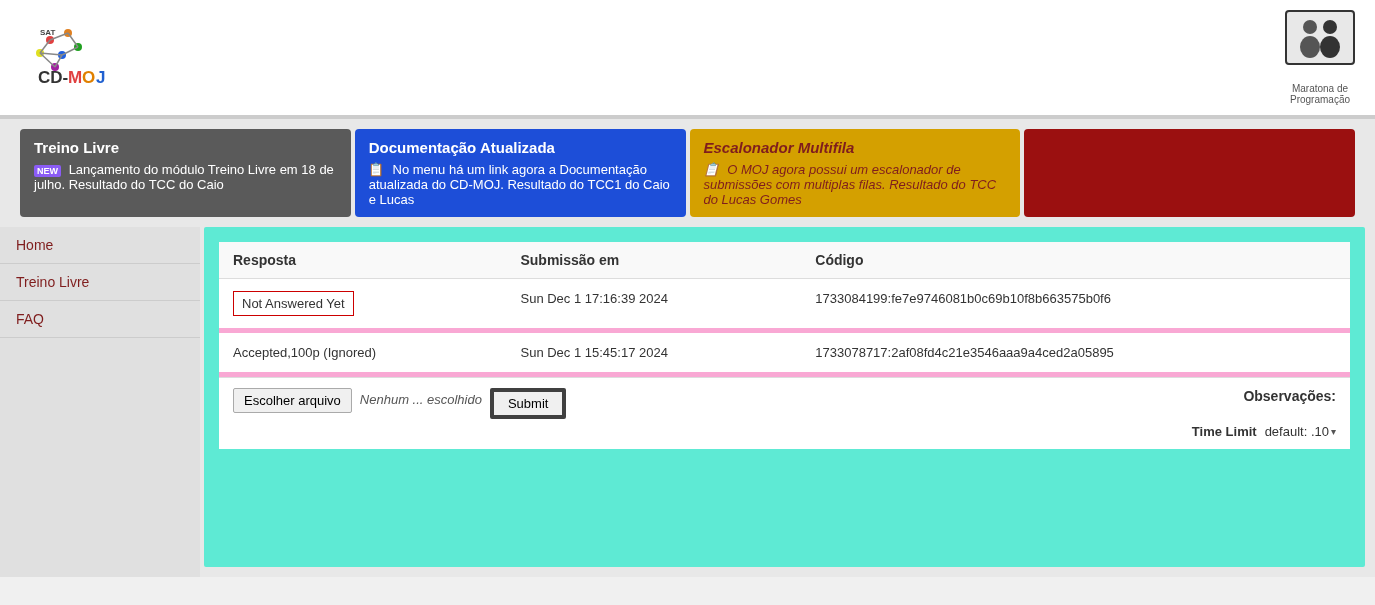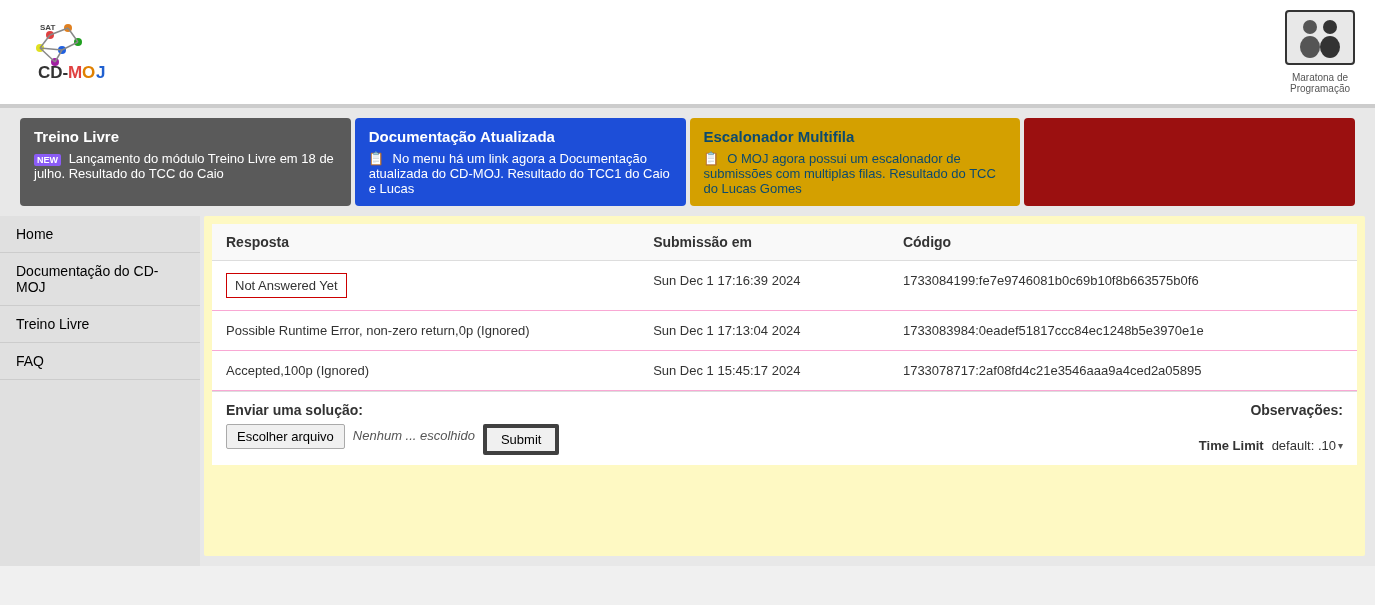--- a/index.html
+++ b/index.html
@@ -55,21 +55,21 @@
       font-size: 13px;
     }
     .banner:last-child { margin-right: 0; }
     .banner-title {
       font-size: 15px;
       font-weight: bold;
       margin-bottom: 6px;
     }
     .banner-gray { background: #5a5a5a; }
     .banner-blue { background: #1d4ed8; }
-    .banner-yellow { background: #d4a000; color: #0c4a6e; }
+    .banner-yellow { background: #d4a000; color: #7f1d1d; font-style: italic; }
     .banner-red { background: #9b1010; }
     .banner-new-badge {
       display: inline-block;
       background: #8b5cf6;
       color: #fff;
       font-size: 9px;
       font-weight: bold;
       padding: 1px 3px;
       border-radius: 2px;
       margin-right: 4px;
@@ -90,50 +90,50 @@
     .sidebar {
       width: 200px;
       background: #e0e0e0;
       padding: 0;
       flex-shrink: 0;
     }
     .sidebar-item {
       padding: 10px 16px;
       border-bottom: 1px solid #ccc;
       cursor: pointer;
-      color: #000000;
+      color: #7f1d1d;
       font-size: 14px;
     }
 
     
     .content {
       flex: 1;
-      background: #fef9c3;
-      padding: 8px;
+      background: #5eead4;
+      padding: 15px;
       margin: 0 10px 10px 4px;
       border-radius: 2px;
     }
 
     
     .submissions-table {
       width: 100%;
       border-collapse: collapse;
       background: #fff;
     }
     .submissions-table th {
       text-align: left;
       padding: 10px 14px;
       border-bottom: 1px solid #ddd;
       font-weight: bold;
       font-size: 14px;
       background: #f9f9f9;
     }
     .submissions-table td {
       padding: 12px 14px;
-      border-bottom: 1px solid #f9a8d4;
+      border-bottom: 5px solid #f9a8d4;
       vertical-align: top;
       font-size: 13px;
     }
     .resposta-cell {
       max-width: 300px;
     }
     .not-answered-badge {
       display: inline-block;
       border: 1px solid #cc0000;
       color: #333;
@@ -238,21 +238,21 @@
   <div class="maratona-logo">
     <div class="maratona-icon">
 
       <svg width="60" height="45" viewBox="0 0 60 45">
         <circle cx="20" cy="12" r="7" fill="#555"></circle>
         <ellipse cx="20" cy="32" rx="10" ry="11" fill="#555"></ellipse>
         <circle cx="40" cy="12" r="7" fill="#333"></circle>
         <ellipse cx="40" cy="32" rx="10" ry="11" fill="#333"></ellipse>
       </svg>
     </div>
-    <span style="font-size:10px;color:#555;text-align:center;margin-top:7px;">Maratona de<br>Programação</span>
+    <span style="font-size:10px;color:#555;text-align:center;margin-top:18px;">Maratona de<br>Programação</span>
   </div>
 </div>
 <hr class="header-divider">
 
 <div class="banners">
   <div class="banner banner-gray">
     <div class="banner-title">Treino Livre</div>
     <div>
       <span class="banner-new-badge">NEW</span>
       <span>Lançamento do módulo Treino Livre em 18 de julho. Resultado do TCC do Caio</span>
@@ -273,23 +273,20 @@
     </div>
   </div>
   <div class="banner banner-red"></div>
 </div>
 
 <div class="main-layout">
 
   <div class="sidebar">
     <div class="sidebar-item">
       <span>Home</span>
-    </div>
-    <div class="sidebar-item">
-      <span>Documentação do CD-MOJ</span>
     </div>
     <div class="sidebar-item">
       <span>Treino Livre</span>
     </div>
     <div class="sidebar-item">
       <span>FAQ</span>
     </div>
   </div>
 
   <div class="content">
@@ -302,36 +299,30 @@
             <th>Código</th>
           </tr>
         </thead>
         <tbody id="table-body">
         <tr>
               <td class="resposta-cell"><span class="not-answered-badge">Not Answered Yet</span></td>
               <td class="submissao-cell">Sun Dec 1 17:16:39 2024</td>
               <td class="codigo-cell">1733084199:fe7e9746081b0c69b10f8b663575b0f6</td>
             </tr>
             <tr>
-              <td class="resposta-cell">Possible Runtime Error, non-zero return,0p (Ignored)</td>
-              <td class="submissao-cell">Sun Dec 1 17:13:04 2024</td>
-              <td class="codigo-cell">1733083984:0eadef51817ccc84ec1248b5e3970e1e</td>
-            </tr>
-            <tr>
               <td class="resposta-cell">Accepted,100p (Ignored)</td>
               <td class="submissao-cell">Sun Dec 1 15:45:17 2024</td>
               <td class="codigo-cell">1733078717:2af08fd4c21e3546aaa9a4ced2a05895</td>
             </tr>
           </tbody>
       </table>
     </div>
 
     <div class="bottom-bar">
       <div class="enviar-section">
-        <div class="enviar-label">Enviar uma solução:</div>
         <div class="enviar-controls">
           <button class="btn-file">Escolher arquivo</button>
           <span class="file-name">Nenhum ... escolhido</span>
           <button class="btn-submit">Submit</button>
         </div>
       </div>
       <div class="observacoes-section">
         <div class="observacoes-label">Observações:</div>
         <div class="time-limit-row">
           <span class="time-limit-key">Time Limit</span>

